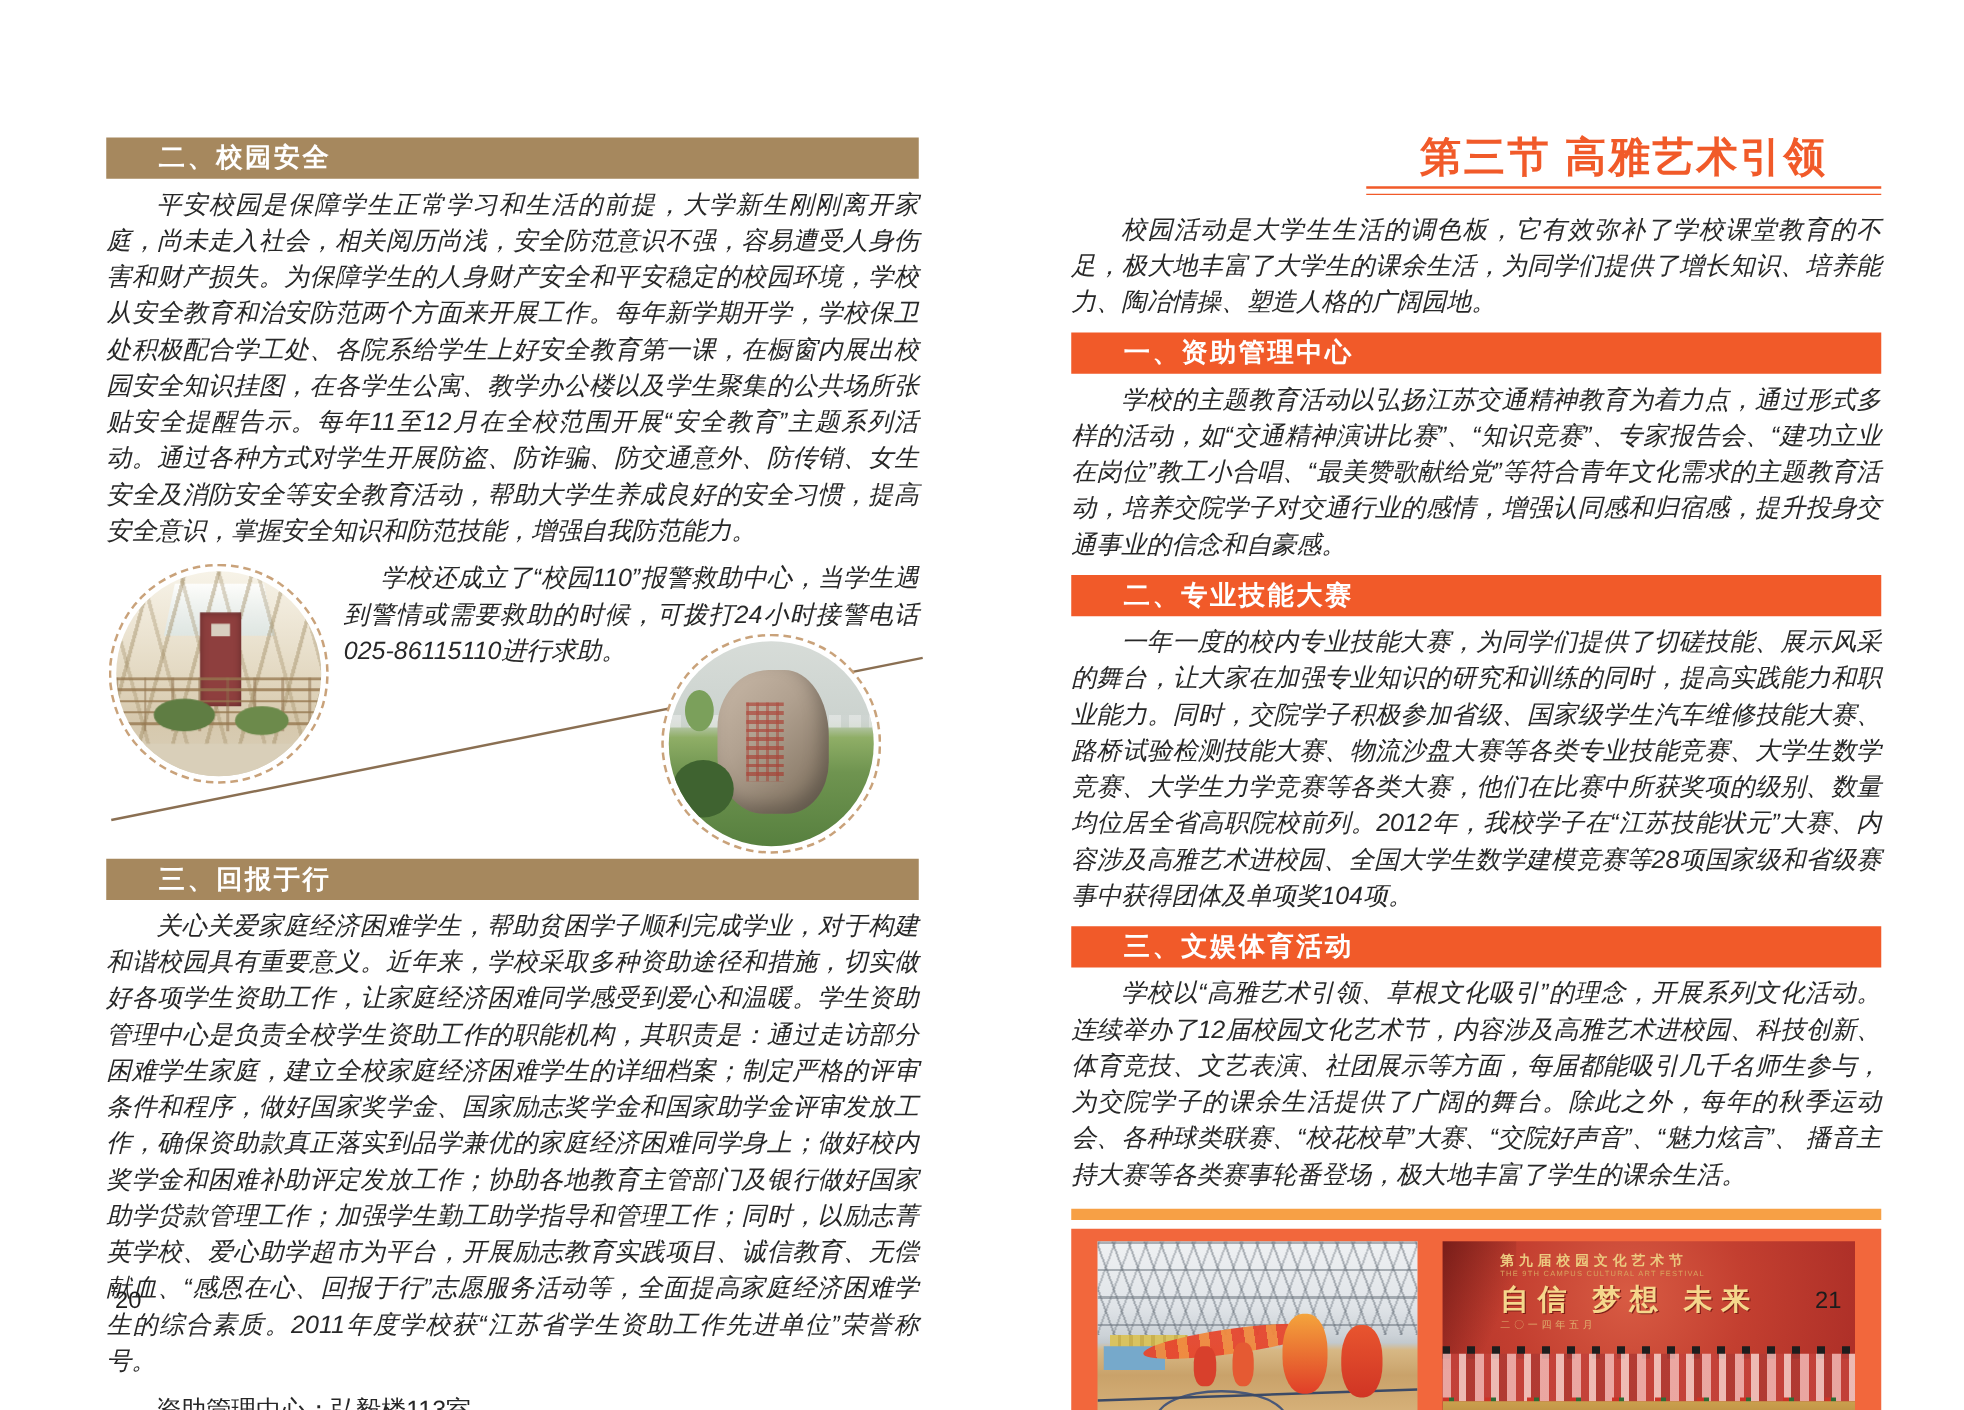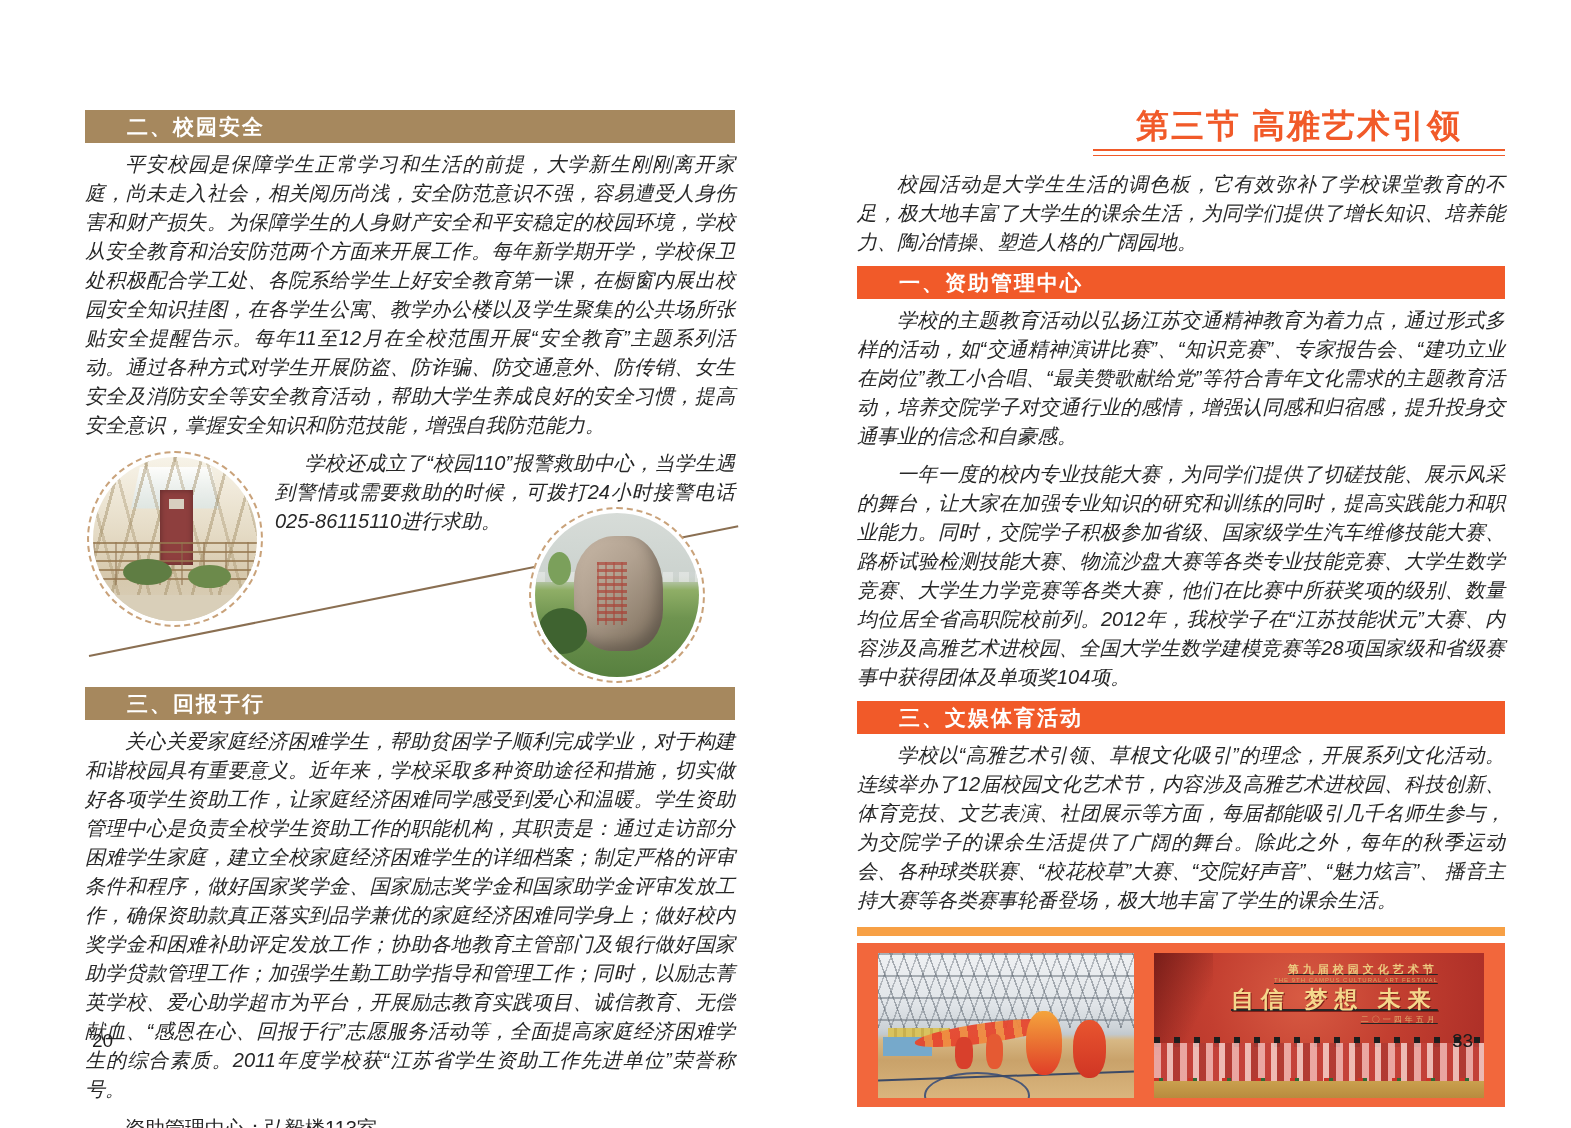--- a/index.html
+++ b/index.html
@@ -89,21 +89,21 @@
      background:linear-gradient(180deg,#f4a43c,#e03e28);}
   .gym .lion2{position:absolute;left:76%;top:46%;width:13%;height:40%;border-radius:45%;
      background:linear-gradient(180deg,#e8552f,#d03524);}
   .gym .dancer{position:absolute;left:30%;top:58%;width:7%;height:22%;border-radius:40%;background:#d8402c;}
   .gym .dancer2{position:absolute;left:42%;top:56%;width:7%;height:24%;border-radius:40%;background:#e55a33;}
 
   .orchestra{flex:1;
      background:radial-gradient(circle at 45% 30%,#d85b43 0%,#c33f30 45%,#a92c26 100%);}
   .orchestra .celloshadow{position:absolute;left:0;top:0;width:18%;height:70%;
      background:linear-gradient(115deg,rgba(70,10,10,.55),transparent 70%);}
-  .orchestra .bannertext{position:absolute;left:14%;top:6%;width:72%;text-align:right;text-decoration:underline;}
+  .orchestra .bannertext{position:absolute;left:14%;top:6%;width:72%;text-align:left;}
   .orch-b1{font-size:11px;font-weight:bold;color:#eccb80;letter-spacing:4px;line-height:14px;}
   .orch-b2{font-size:6px;color:#d9a55f;letter-spacing:1px;line-height:8px;}
   .orch-b3{font-size:23px;font-weight:bold;color:#f5d78c;letter-spacing:7px;line-height:30px;
            text-shadow:1px 1px 0 #7e1f18;}
   .orch-b4{font-size:8px;color:#e0b070;letter-spacing:3px;line-height:12px;}
   .orchestra .performers{position:absolute;left:0;top:62%;width:100%;height:26%;
      background:repeating-linear-gradient(90deg,#efb2ae 0 7px,#c4423a 7px 13px,#f3c8c2 13px 19px,#b03a33 19px 26px);
      opacity:.9;}
   .orchestra .stands{position:absolute;left:0;top:58%;width:100%;height:7%;
      background:repeating-linear-gradient(90deg,#1d1d1d 0 6px,transparent 6px 20px);}
@@ -168,20 +168,21 @@
     <div class="title-wrap">
       <div class="page-title">第三节 高雅艺术引领</div>
       <div class="title-underline"></div>
     </div>
 
     <p class="body-p" style="margin-top:14px;">校园活动是大学生生活的调色板，它有效弥补了学校课堂教育的不足，极大地丰富了大学生的课余生活，为同学们提供了增长知识、培养能力、陶冶情操、塑造人格的广阔园地。</p>
 
     <div class="section-bar bar-orange">一、资助管理中心</div>
     <p class="body-p">学校的主题教育活动以弘扬江苏交通精神教育为着力点，通过形式多样的活动，如“交通精神演讲比赛”、“知识竞赛”、专家报告会、“建功立业在岗位”教工小合唱、“最美赞歌献给党”等符合青年文化需求的主题教育活动，培养交院学子对交通行业的感情，增强认同感和归宿感，提升投身交通事业的信念和自豪感。</p>
 
+    <div class="section-bar bar-orange">二、专业技能大赛</div>
     <p class="body-p">一年一度的校内专业技能大赛，为同学们提供了切磋技能、展示风采的舞台，让大家在加强专业知识的研究和训练的同时，提高实践能力和职业能力。同时，交院学子积极参加省级、国家级学生汽车维修技能大赛、路桥试验检测技能大赛、物流沙盘大赛等各类专业技能竞赛、大学生数学竞赛、大学生力学竞赛等各类大赛，他们在比赛中所获奖项的级别、数量均位居全省高职院校前列。2012年，我校学子在“江苏技能状元”大赛、内容涉及高雅艺术进校园、全国大学生数学建模竞赛等28项国家级和省级赛事中获得团体及单项奖104项。</p>
 
     <div class="section-bar bar-orange">三、文娱体育活动</div>
     <p class="body-p">学校以“高雅艺术引领、草根文化吸引”的理念，开展系列文化活动。连续举办了12届校园文化艺术节，内容涉及高雅艺术进校园、科技创新、体育竞技、文艺表演、社团展示等方面，每届都能吸引几千名师生参与，为交院学子的课余生活提供了广阔的舞台。除此之外，每年的秋季运动会、各种球类联赛、“校花校草”大赛、“交院好声音”、“魅力炫言”、 播音主持大赛等各类赛事轮番登场，极大地丰富了学生的课余生活。</p>
 
     <div class="thin-bar"></div>
 
     <div class="photo-panel">
 
       <div class="panel-photo gym">
@@ -208,15 +209,15 @@
         <div class="stands"></div>
         <div class="performers"></div>
         <div class="flowers"></div>
         <div class="stagefront"></div>
       </div>
 
     </div>
   </div>
 
   <div class="page-num page-num-left">20</div>
-  <div class="page-num page-num-right">33</div>
+  <div class="page-num page-num-right">21</div>
 
 </div>
 
 </body></html>

